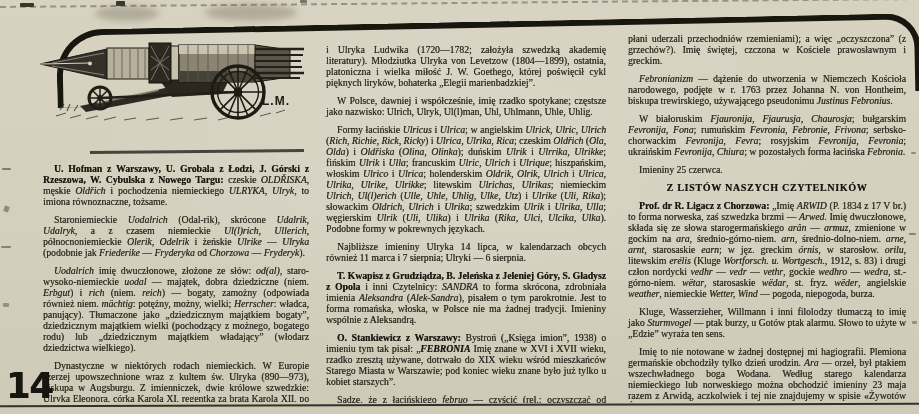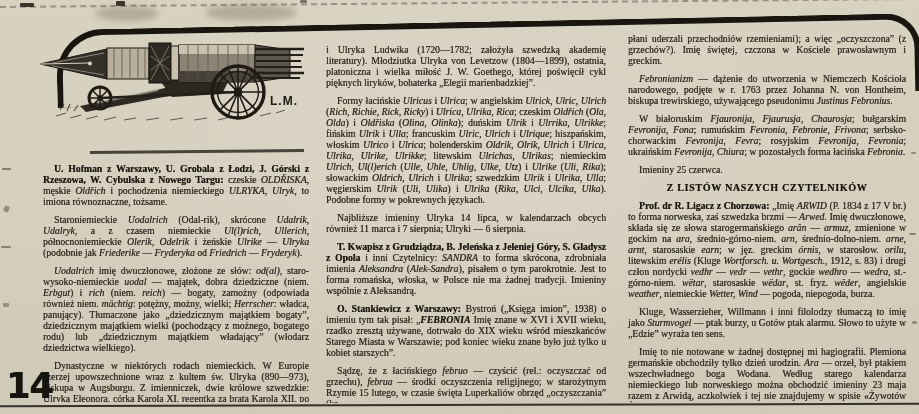--- a/index.html
+++ b/index.html
@@ -14,21 +14,21 @@
   .top-remnant{position:absolute;left:0;top:2px;width:100%;height:0;
     border-top:2px dashed rgba(45,42,36,.38);transform:rotate(-0.5deg);}
   .speck{position:absolute;background:#39362e;border-radius:1px;}
   .ghost{position:absolute;background:rgba(95,90,72,.32);filter:blur(3px);border-radius:50%;}
   
   .frame{position:absolute;left:56px;top:30px;width:852px;height:72px;
     border:6px solid #17160f;border-bottom:none;border-radius:46px 34px 0 0;
     transform:rotate(-1.12deg);transform-origin:left top;}
   
   .illus{position:absolute;left:38px;top:40px;width:268px;height:86px;}
-  .sig{position:absolute;right:8px;bottom:18px;font:bold 12px "Liberation Sans",sans-serif;color:#1c1a15;letter-spacing:1px;padding-left:29px;}
+  .sig{position:absolute;right:16px;bottom:18px;font:bold 12px "Liberation Sans",sans-serif;color:#1c1a15;letter-spacing:1px;padding-left:29px;}
   
   .title-banner{position:absolute;left:74px;top:115px;width:240px;height:32px;
     background:#ded7c5;clip-path:polygon(0 14%,96.5% 0,100% 100%,1.5% 100%);
     display:flex;align-items:center;justify-content:center;}
   .title{font-family:"DejaVu Serif","Liberation Serif",serif;font-style:italic;font-weight:bold;
     font-size:26px;letter-spacing:1px;color:#14120d;white-space:nowrap;
     text-shadow:.6px 0 0 #14120d;}
   .title-underline{position:absolute;left:90px;top:150px;width:214px;height:2.5px;
     background:#2e2c25;transform:rotate(-0.6deg);opacity:.85;}
   
@@ -116,27 +116,28 @@
         <circle cx="200" cy="52" r="4" fill="#1e1b15"></circle>
       </g>
     </svg>
     <span class="sig">L.M.</span>
   </div>
 
   <div class="title-underline"></div>
 
   <div class="col col1">
       <p class="par"><b>U. Hofman z Warszawy, U. Grobala z Łodzi, J. Górski z Rzeszowa, W. Cybulska z Nowego Targu:</b> czeskie <i>OLDŘISKA</i>, męskie <i>Oldřich</i> i pochodzenia niemieckiego <i>ULRYKA</i>, <i>Ulryk</i>, to imiona równoznaczne, tożsame.</p>
-      <p class="par">Staroniemieckie <i>Uodalrich</i> (Odal-rik), skrócone <i>Udalrik, Udalryk</i>, a z czasem niemieckie <i>Ul(l)rich, Ullerich</i>, północnoniemieckie <i>Olerik, Odelrik</i> i żeńskie <i>Ulrike</i> — <i>Ulryka</i> (podobnie jak <i>Friederike</i> — <i>Fryderyka</i> od <i>Friedrich</i> — <i>Fryderyk</i>).</p>
+      <p class="par">Staroniemieckie <i>Uodalrich</i> (Odal-rik), skrócone <i>Udalrik, Udalryk</i>, a z czasem niemieckie <i>Ul(l)rich, Ullerich</i>, północnoniemieckie <i>Olerik, Odelrik</i> i żeńskie <i>Ulrike</i> — <i>Ulryka</i> (podobnie jak <i>Friederike</i> — <i>Fryderyka</i> od <i>Chorzowa</i> — <i>Fryderyk</i>).</p>
       <p class="par"><i>Uodalrich</i> imię dwuczłonowe, złożone ze słów: <i>od(al)</i>, staro-wysoko-niemieckie <i>uodal</i> — majątek, dobra dziedziczne (niem. <i>Erbgut</i>) i <i>rich</i> (niem. <i>reich</i>) — bogaty, zamożny (odpowiada również niem. <i>mäch­tig</i>: potężny, możny, wielki; <i>Herrscher</i>: władca, panujący). Tłumaczone jako „dziedzicznym majątkiem bogaty”, dziedzicznym majątkiem wielki (pochodzący z możnego, bogatego rodu) lub „dziedzicznym majątkiem władający” (włodarz dziedzictwa wielkiego).</p>
       <p class="par">Dynastyczne w niektórych rodach niemieckich. W Europie szerzej upowszechnione wraz z kultem św. Ulryka (890—973), biskupa w Augsburgu. Z imienniczek, dwie królowe szwedzkie: Ulryka Eleonora, córka Karola XI, regentka za brata Karola XII, po jego śmierci przeprowadziła swój wybór na tron (1713)</p>
     </div>
 
   <div class="col col2 contfirst">
       <p class="par">i Ulryka Ludwika (1720—1782; założyła szwedzką akademię literatury). Młodziutka Ulryka von Levetzow (1804—1899), ostatnia, platoniczna i wielka miłość J. W. Goethego, której poświęcił cykl pięknych liryków, bohaterka „Elegii marienbadzkiej”.</p>
+      <p class="par">W Polsce, dawniej i współcześnie, imię rzadko spotykane; częstsze jako nazwisko: Ulrich, Ulryk, Ul(l)man, Uhl, Uhlmann, Uhle, Uhlig.</p>
       <p class="par">Formy łacińskie <i>Ulricus</i> i <i>Ulrica</i>; w angielskim <i>Ulrick, Ulric, Ulrich</i> (<i>Rich, Richie, Rick, Ricky</i>) i <i>Ulrica, Ulrika, Rica</i>; czeskim <i>Oldřich</i> (<i>Ola, Olda</i>) i <i>Oldřiska</i> (<i>Olina, Olinka</i>); duńskim <i>Ulrik</i> i <i>Ulrrika, Ulrikke</i>; fińskim <i>Ulrik</i> i <i>Ulla</i>; francuskim <i>Ulric, Ulrich</i> i <i>Ulrique</i>; hiszpańskim, włoskim <i>Ulrico</i> i <i>Ulrica</i>; holenderskim <i>Oldrik, Olrik, Ulrich</i> i <i>Ulrica, Ulrika, Ulrike, Ulrikke</i>; litewskim <i>Ulrichas, Ulrikas</i>; niemieckim <i>Ulrich, Ul(l)erich</i> (<i>Ulle, Uhle, Uhlig, Ulke, Utz</i>) i <i>Ulrike</i> (<i>Uli, Rika</i>); słowackim <i>Oldrich, Ulrich</i> i <i>Ulrika</i>; szwedzkim <i>Ulrik</i> i <i>Ulrika, Ulla</i>; węgierskim <i>Ulrik</i> (<i>Uli, Ulika</i>) i <i>Ulrika</i> (<i>Rika, Ulci, Ulcika, Ulka</i>). Podobne formy w pokrewnych językach.</p>
       <p class="par">Najbliższe imieniny Ulryka 14 lipca, w kalendarzach obcych również 11 marca i 7 sierpnia; Ulryki — 6 sierpnia.</p>
       <p class="par"><b>T. Kwapisz z Grudziądza, B. Jeleńska z Jeleniej Góry, S. Gładysz z Opola</b> i inni Czytelnicy: <i>SAN­DRA</i> to forma skrócona, zdrobniała imienia <i>Aleksandra</i> (<i>Alek-Sandra</i>), pisałem o tym parokrotnie. Jest to forma romańska, włoska, w Polsce nie ma żadnej tradycji. Imieniny wspólnie z Aleksandrą.</p>
       <p class="par"><b>O. Stankiewicz z Warszawy:</b> Bystroń („Księga imion”, 1938) o imieniu tym tak pisał: „<b><i>FEBRONIA</i></b> Imię znane w XVI i XVII wieku, rzadko zresztą używane, dotrwało do XIX wieku wśród mieszkańców Starego Miasta w Warszawie; pod koniec wieku znane było już tylko u kobiet starszych”.</p>
       <p class="par">Sądzę, że z łacińskiego <i>februo</i> — czyścić (rel.: oczyszczać od grzechu), <i>februa</i> — środki oczyszczenia religijnego; w starożytnym Rzymie 15 lutego, w czasie święta Luperkaliów obrzęd „oczyszczania” (ka-</p>
     </div>
 
   <div class="col col3">
     <div class="contfirst">
         <p class="par">płani uderzali przechodniów rzemieniami); a więc „oczyszczona” (z grzechów?). Imię świętej, czczona w Kościele prawosławnym i greckim.</p>

